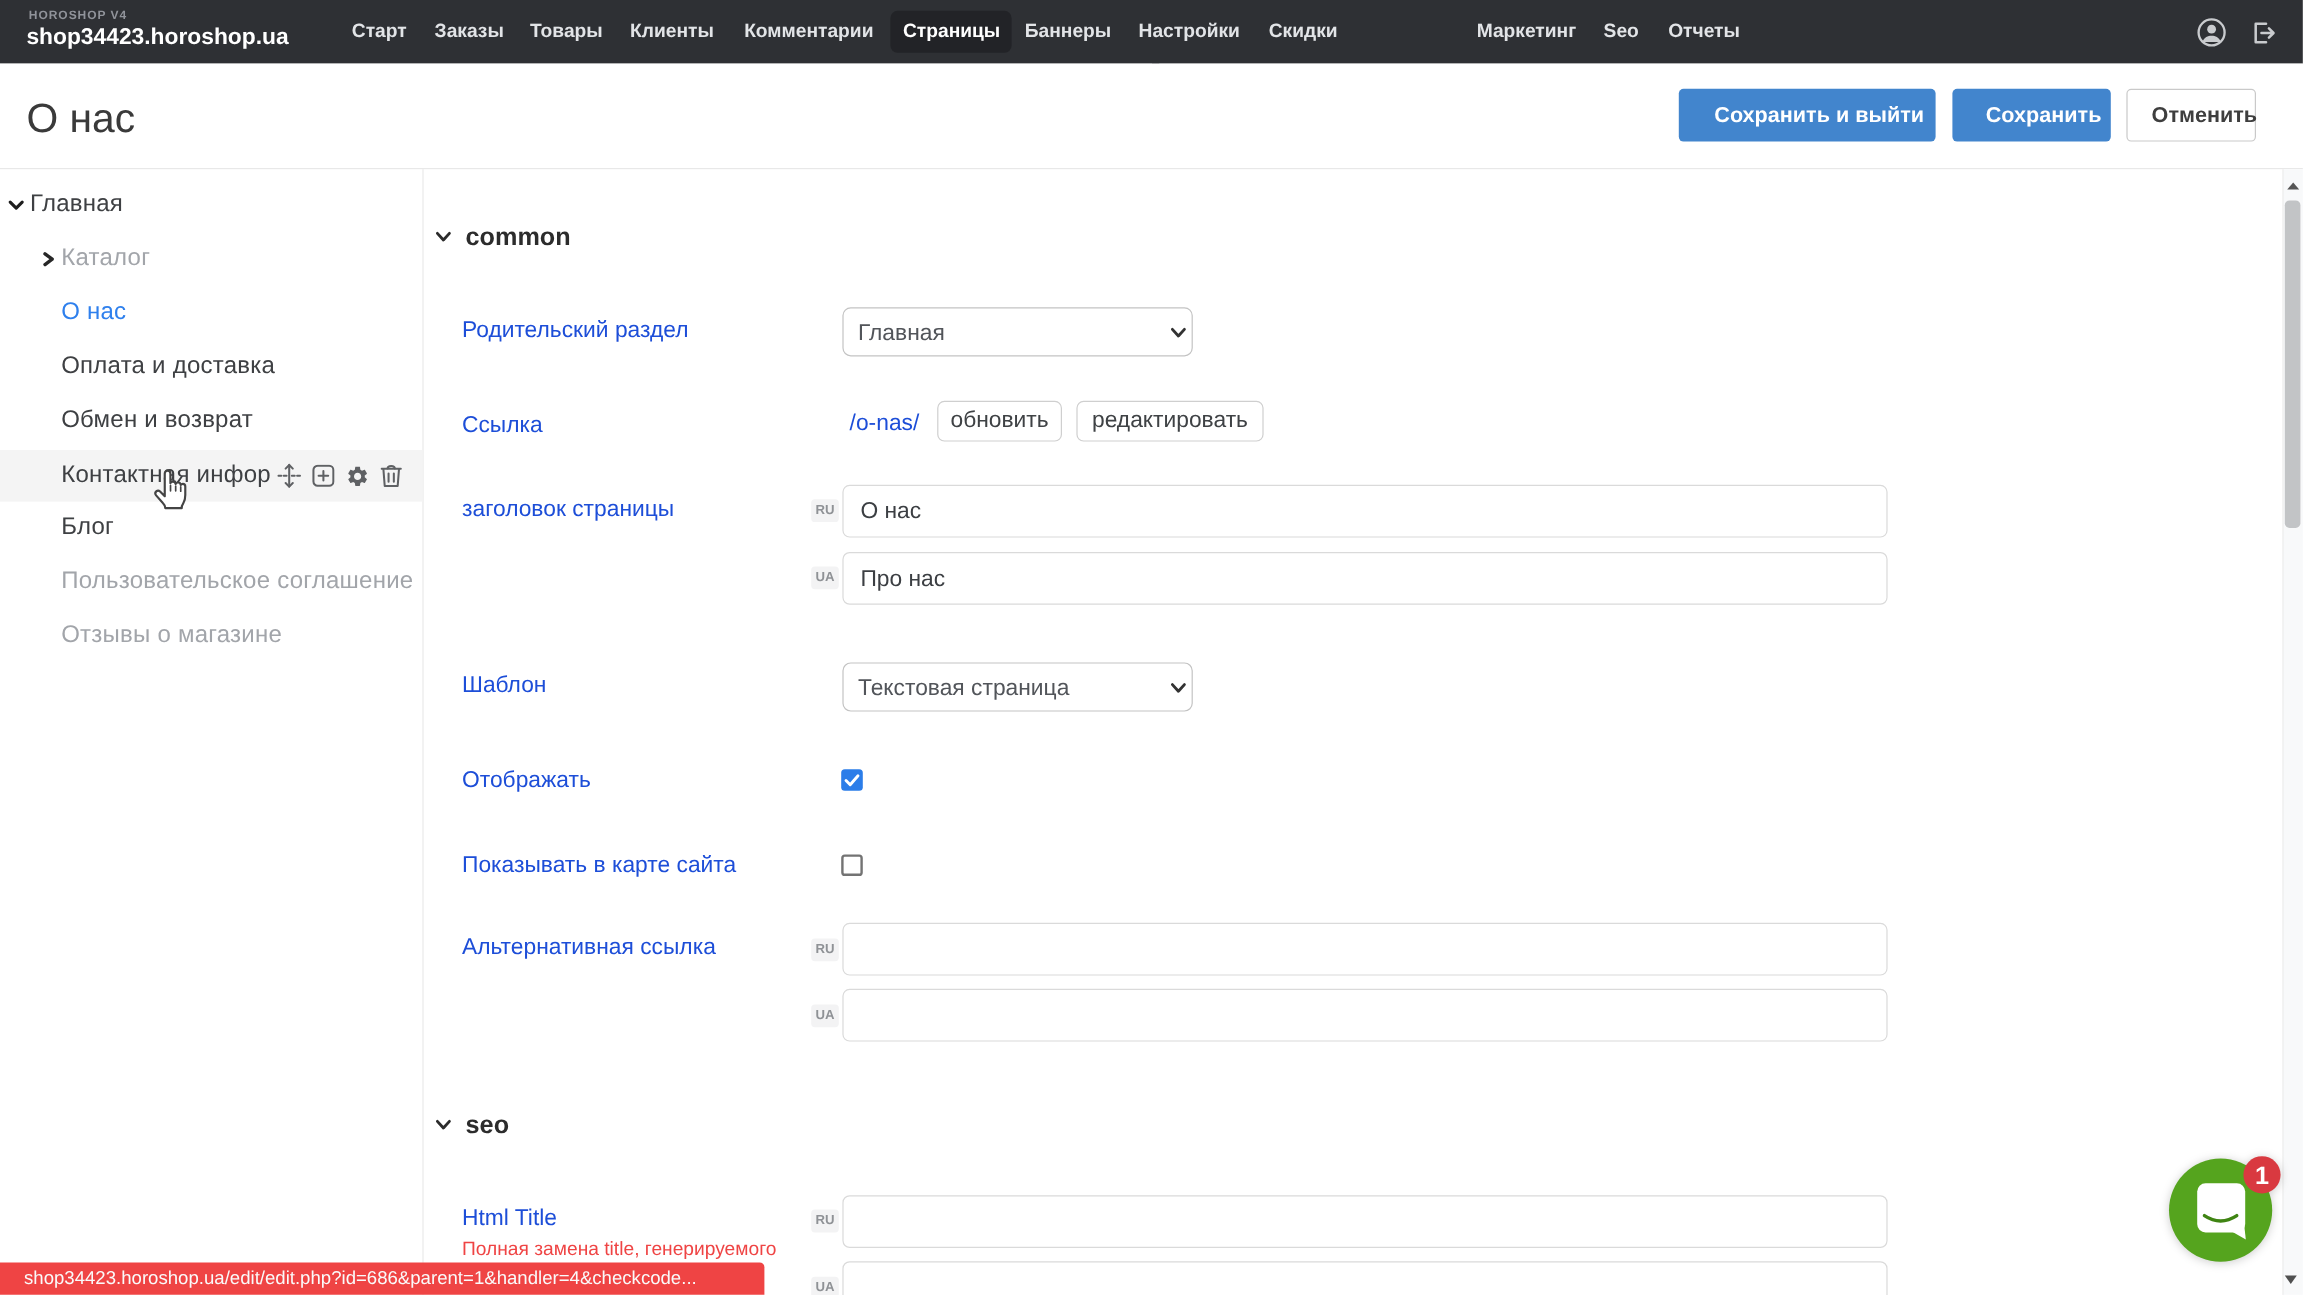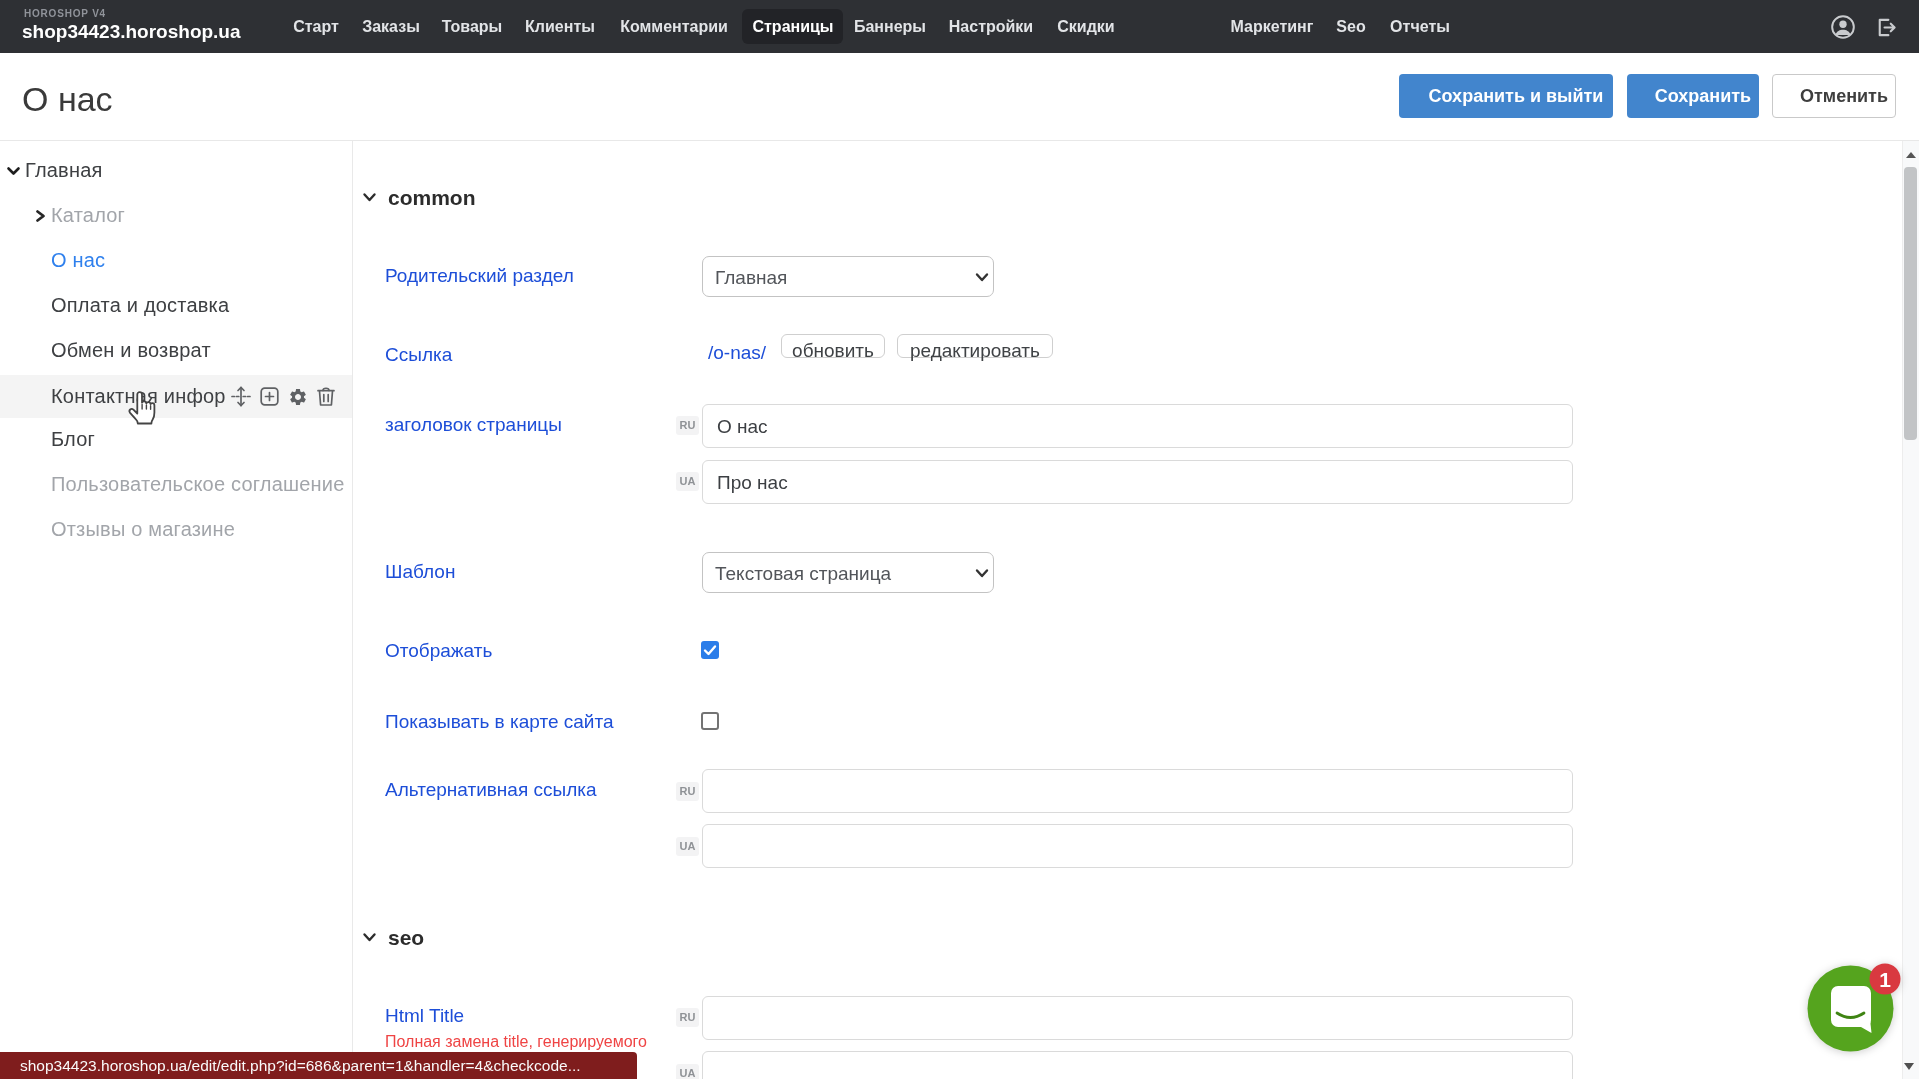--- a/index.html
+++ b/index.html
@@ -25,28 +25,28 @@
   #hoverrow { position:absolute; left:0; top:375px; width:352px; height:43px; background:#f4f4f4; }
   
   .sechead { position:absolute; font-size:21px; font-weight:700; color:#2c2c2c; }
   .flabel { position:absolute; left:385px; font-size:19px; color:#1d4ed8; white-space:nowrap; }
   .fsub { position:absolute; left:385px; font-size:16px; color:#ef4444; white-space:nowrap; }
   .sel { position:absolute; left:702px; width:292px; height:41px; border:1px solid #c3c3c3; border-radius:7px; background:#fff; }
   .sel .st { position:absolute; left:12px; top:0; line-height:41px; font-size:19px; color:#52555a; }
   .inp { position:absolute; left:702px; width:871px; height:44px; border:1px solid #dadada; border-radius:6px; background:#fff; }
   .inp .it { position:absolute; left:14px; top:0; line-height:43px; font-size:19px; color:#3c3f43; }
   .tag { position:absolute; left:676px; width:23px; height:19px; background:#f3f3f4; border-radius:3px; color:#8f9296; font-size:11px; font-weight:700; text-align:center; line-height:19px; }
-  .sbtn { position:absolute; height:24px; border:1px solid #cfcfcf; border-radius:6px; background:#fff; color:#3f4245; font-size:19px; text-align:center; line-height:32px; }
+  .sbtn { position:absolute; height:34px; border:1px solid #cfcfcf; border-radius:6px; background:#fff; color:#3f4245; font-size:19px; text-align:center; line-height:32px; }
   .chk { position:absolute; left:701px; width:18px; height:18px; border-radius:3px; }
   
   #sbtrack { position:absolute; left:1902px; top:141px; width:17px; height:938px; background:#f8f9fa; border-left:1px solid #ededed; }
   #sbthumb { position:absolute; left:1904px; top:167px; width:13px; height:273px; background:#c2c4c6; border-radius:4px; }
   .tri-up { position:absolute; left:1906px; top:152px; width:0; height:0; border-left:5px solid transparent; border-right:5px solid transparent; border-bottom:6px solid #555; }
   .tri-down { position:absolute; left:1904px; top:1063px; width:0; height:0; border-left:5.5px solid transparent; border-right:5.5px solid transparent; border-top:7px solid #505050; }
-  #statusbar { position:absolute; left:0; top:1052px; width:637px; height:27px; background:#7f1d1d; border-top-right-radius:4px; }
+  #statusbar { position:absolute; left:0; top:1052px; width:637px; height:27px; background:#ef4444; border-top-right-radius:4px; }
   #statusbar span { position:absolute; left:20px; top:0; line-height:27px; font-size:15.5px; color:#fafafa; white-space:nowrap; }
   #notch { position:absolute; left:960px; top:53px; width:6px; height:4px; background:#2e3034; }
 </style>
 </head>
 <body>
   <div id="topbar">
     <div class="logo-sup">HOROSHOP V4</div>
     <div class="logo-main">shop34423.horoshop.ua</div>
     <div id="navpill"></div>
     <div class="nav-item" style="left:316px;">Старт</div>
@@ -70,21 +70,21 @@
     <svg class="abs" style="left:1874px;top:16px;" width="23" height="23" viewBox="0 0 24 24" fill="none" stroke="#c9cbce" stroke-width="2.2" stroke-linecap="round" stroke-linejoin="round">
       <path d="M15 4 H6 V20 H15"></path>
       <path d="M11 12 H21 M17.5 8 L21.5 12 L17.5 16"></path>
     </svg>
   </div>
   <div id="notch"></div>
   <div id="pagehead"></div>
   <div id="pagetitle">О нас</div>
   <div class="btn btn-blue" style="left:1399px;width:214px;">Сохранить и выйти</div>
   <div class="btn btn-blue" style="left:1627px;width:132px;">Сохранить</div>
-  <div class="btn btn-white" style="left:1772px;width:124px;">Отменить</div>
+  <div class="btn btn-white" style="left:1772px;width:108px;">Отменить</div>
   <div id="vline"></div>
 
   <div id="hoverrow"></div>
   <div class="trow" style="top:149px;">
     <span class="txt" style="left:25px;">Главная</span>
     <svg class="abs" style="left:6px;top:15px;" width="15" height="14" viewBox="0 0 15 14" fill="none" stroke="#1e1e1e" stroke-width="2.6" stroke-linecap="round" stroke-linejoin="round">
       <path d="M2.5 4.5 L7.5 9.5 L12.5 4.5"></path>
     </svg>
   </div>
   <div class="trow" style="top:194px;">

